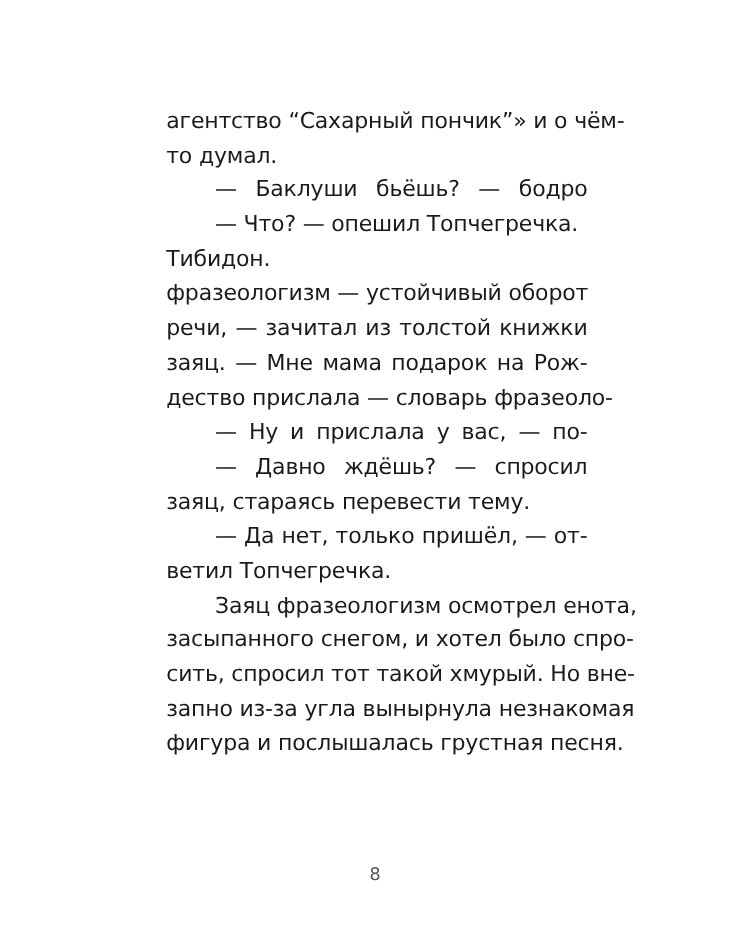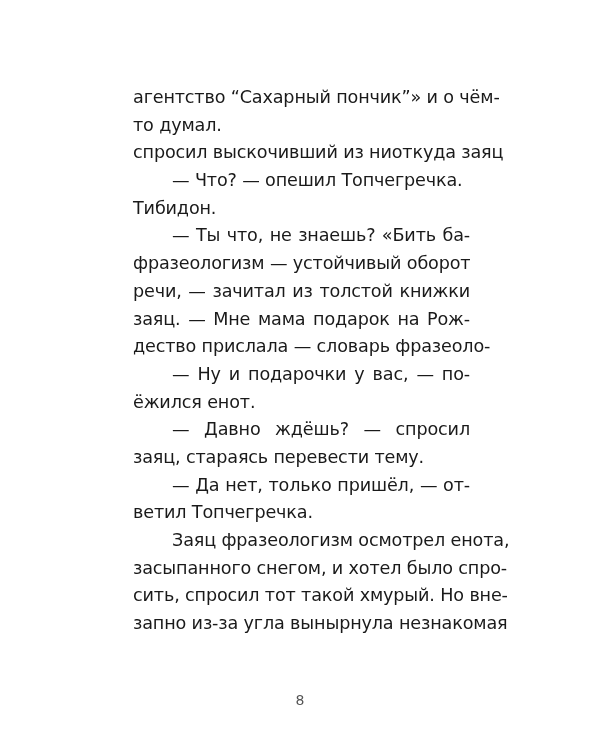--- a/index.html
+++ b/index.html
@@ -54,33 +54,32 @@
       font-family: "DejaVu Sans", sans-serif;
     }
   </style>
 </head>
 <body>
 
 <div class="page">
   <div class="text-block">
     <span class="line">агентство “Сахарный пончик”» и о чём-</span>
     <span class="line last">то думал.</span>
-    <span class="line">спросил выскочивший из ниоткуда заяц</span>
+    <span class="line indent">— Баклуши бьёшь? — бодро</span>
     <span class="line indent last">— Что? — опешил Топчегречка.</span>
     <span class="line last">Тибидон.</span>
-    <span class="line indent">— Ты что, не знаешь? «Бить ба-</span>
     <span class="line">фразеологизм — устойчивый оборот</span>
     <span class="line">речи, — зачитал из толстой книжки</span>
     <span class="line">заяц. — Мне мама подарок на Рож-</span>
     <span class="line">дество прислала — словарь фразеоло-</span>
-    <span class="line indent">— Ну и подарочки у вас, — по-</span>
-    <span class="line last">ёжился енот.</span>
+    <span class="line indent">— Ну и прислала у вас, — по-</span>
     <span class="line indent">— Давно ждёшь? — спросил</span>
     <span class="line last">заяц, стараясь перевести тему.</span>
     <span class="line indent">— Да нет, только пришёл, — от-</span>
     <span class="line last">ветил Топчегречка.</span>
     <span class="line indent">Заяц фразеологизм осмотрел енота,</span>
     <span class="line">засыпанного снегом, и хотел было спро-</span>
     <span class="line">сить, спросил тот такой хмурый. Но вне-</span>
     <span class="line">запно из-за угла вынырнула незнакомая</span>
+    <span class="line">фигура и послышалась грустная песня.</span>
   </div>
   <div class="page-number">8</div>
 </div>
 
 </body></html>

